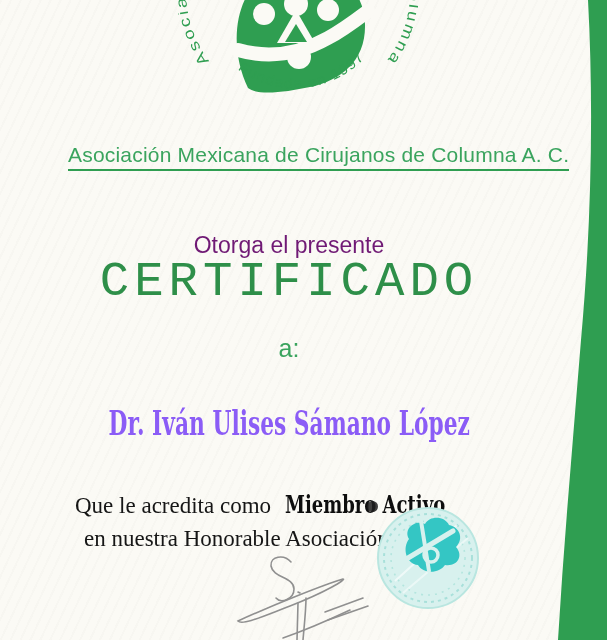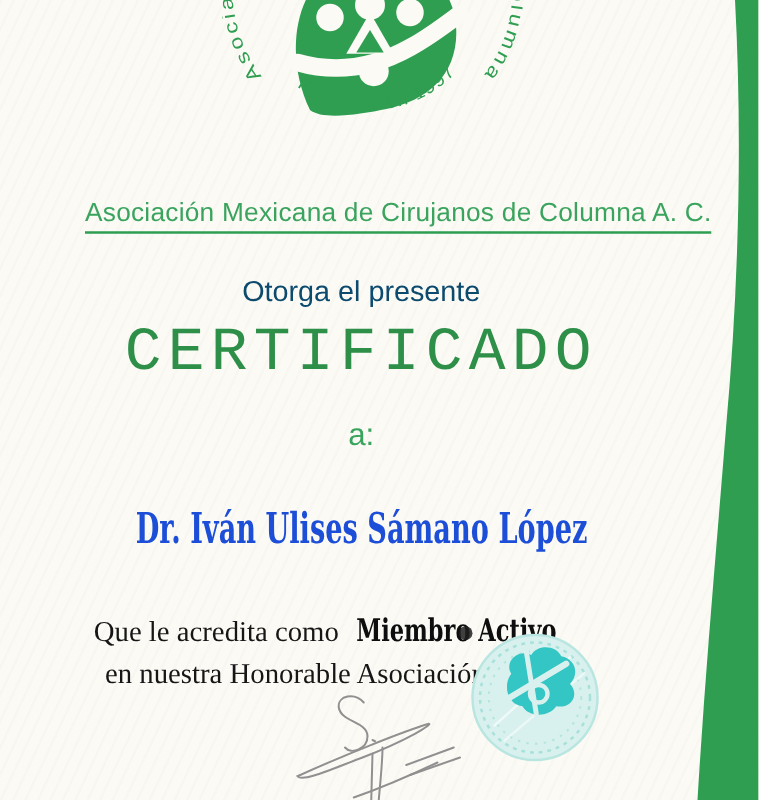--- a/index.html
+++ b/index.html
@@ -13,29 +13,28 @@
     background:repeating-linear-gradient(115deg, rgba(150,150,140,0.035) 0 2px, transparent 2px 9px);
   }
   .abs { position:absolute; }
   .center { position:absolute; left:0; width:578px; text-align:center; }
 
   .assoc-heading {
     position:absolute; left:68px; top:143px;
     font-size:21px; color:#3aa45e; letter-spacing:0.2px;
     padding-bottom:2px; border-bottom:2px solid #2f9e51;
     white-space:nowrap;
-    margin-top:16px;
   }
-  .presents { top:220px; font-size:23px; color:#0c4a6e; }
+  .presents { top:232px; font-size:23px; color:#701a75; }
   .cert-title {
     top:258px; font-family:Liberation Mono, monospace;
     font-size:49px; letter-spacing:5px; color:#2e8f49; line-height:1;
   }
   .to-label { top:334px; font-size:25px; color:#3aa45e; }
-  .recipient { top:405px; font-size:34px; line-height:1.1; color:#1d4ed8; }
+  .recipient { top:405px; font-size:34px; line-height:1.1; color:#8b5cf6; }
   .recipient .condensed {
     display:inline-block; transform:scaleX(0.64); transform-origin:center;
     font-family:"DejaVu Serif", serif; font-weight:bold; white-space:nowrap;
   }
   .accredit-line {
     position:absolute; left:75px; top:490px;
     font-family:"Liberation Serif", serif; font-size:23px; color:#161616; white-space:nowrap;
   }
   .membership {
     display:inline-block; margin-left:14px; font-size:25px;

